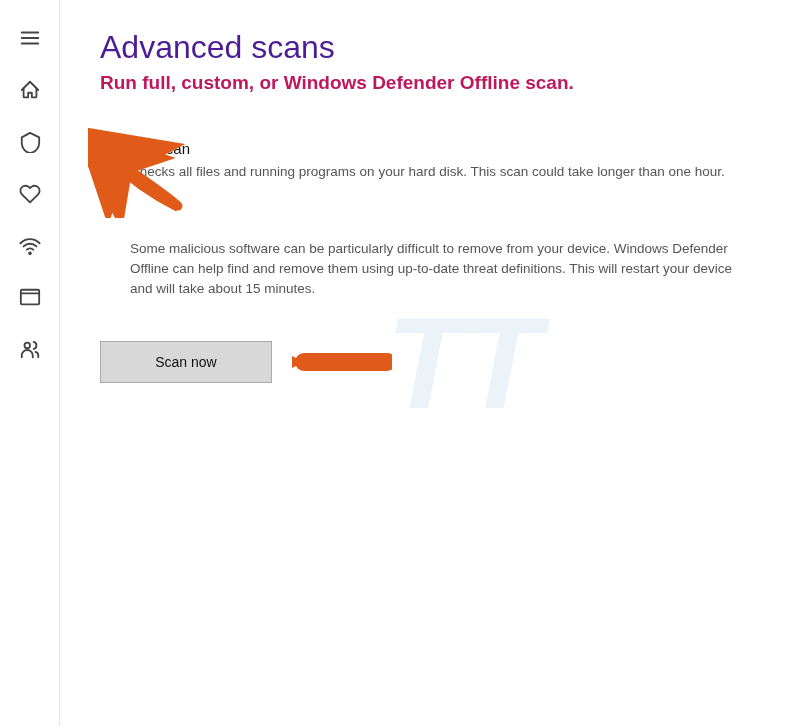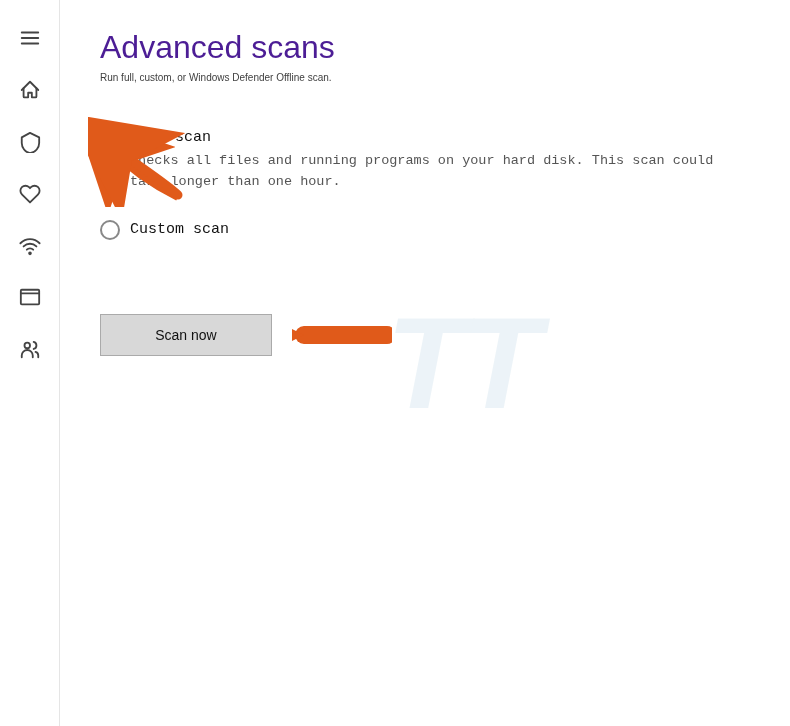--- a/index.html
+++ b/index.html
@@ -70,31 +70,31 @@
 
     .page-title {
       font-size: 32px;
       font-weight: 300;
       color: #4c1d95;
       margin-bottom: 6px;
       line-height: 1.2;
     }
 
     .page-subtitle {
-      font-size: 10px;
-      color: #404040;
+      font-size: 19px;
+      color: #be185d;
       margin-bottom: 30px;
+      font-weight: bold;
     }
 
     
     .scan-options {
       display: flex;
       flex-direction: column;
       gap: 0;
-      font-family: Liberation Mono, monospace;
     }
 
     .scan-option {
       display: flex;
       flex-direction: column;
       padding: 14px 0 14px 0;
     }
 
     .scan-option-header {
       display: flex;
@@ -244,27 +244,24 @@
         <defs>
           <marker id="arrowhead2" markerWidth="12" markerHeight="12" refX="6" refY="6" orient="auto">
             <polygon points="12 6, 0 0, 3 6, 0 12" fill="#e05a1a"></polygon>
           </marker>
         </defs>
         <path d="M 90 78 C 80 68, 55 52, 22 28" stroke="#e05a1a" stroke-width="9" fill="none" marker-end="url(#arrowhead2)" stroke-linecap="round"></path>
       </svg>
     </div>
 
     <div class="scan-option">
-      <div class="scan-option-header">
-        <div class="radio-btn"></div>
-        <span class="scan-option-label">Custom scan</span>
-      </div>
     </div>
 
     <div class="scan-option">
+      <p class="scan-option-desc">Some malicious software can be particularly difficult to remove from your device. Windows Defender Offline can help find and remove them using up-to-date threat definitions. This will restart your device and will take about 15 minutes.</p>
     </div>
 
   </div>
 
   <div class="scan-btn-row">
     <button class="scan-btn">Scan now</button>
 
     <svg class="arrow-svg" width="100" height="50" viewBox="0 0 100 50">
       <defs>
         <marker id="arrowhead-left" markerWidth="12" markerHeight="12" refX="0" refY="6" orient="auto">

